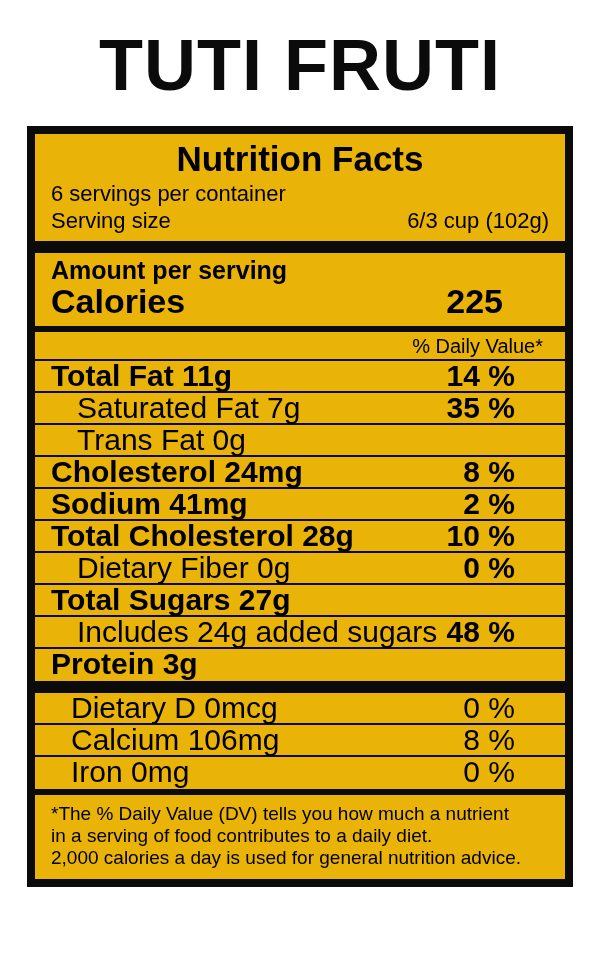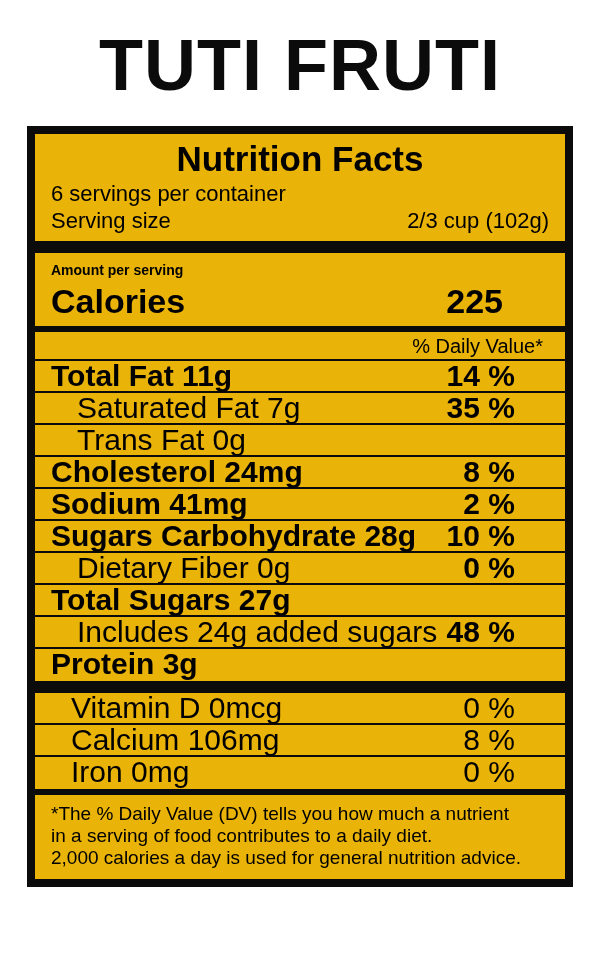--- a/index.html
+++ b/index.html
@@ -59,21 +59,21 @@
   .bar {
     background: #0b0b0b;
     width: 100%;
   }
   .bar-thick { height: 12px; }
   .bar-med   { height: 6px; }
   .calories-section {
     padding: 5px 14px 6px 14px;
   }
   .amount-per-serving {
-    font-size: 14px;
+    font-size: 25px;
     line-height: 25px;
     font-weight: bold;
     padding-left: 2px;
   }
   .calories-row {
     display: flex;
     justify-content: space-between;
     align-items: flex-end;
     padding-left: 2px;
   }
@@ -132,21 +132,21 @@
 
   <h1 class="product-title">TUTI FRUTI</h1>
 
   <div class="label">
 
     <div class="label-header">
       <div class="nf-title">Nutrition Facts</div>
       <div class="servings-line">6 servings per container</div>
       <div class="serving-row">
         <span>Serving size</span>
-        <span>2/3 cup (102g)</span>
+        <span>6/3 cup (102g)</span>
       </div>
     </div>
 
     <div class="bar bar-thick"></div>
 
     <div class="calories-section">
       <div class="amount-per-serving">Amount per serving</div>
       <div class="calories-row">
         <span class="cal-label">Calories</span>
         <span class="cal-value">225</span>
@@ -172,21 +172,21 @@
         </div>
         <div class="row bold">
           <span class="row-name">Cholesterol 24mg</span>
           <span class="row-dv">8 %</span>
         </div>
         <div class="row bold">
           <span class="row-name">Sodium 41mg</span>
           <span class="row-dv">2 %</span>
         </div>
         <div class="row bold">
-          <span class="row-name">Sugars Carbohydrate 28g</span>
+          <span class="row-name">Total Cholesterol 28g</span>
           <span class="row-dv">10 %</span>
         </div>
         <div class="row indent">
           <span class="row-name">Dietary Fiber 0g</span>
           <span class="row-dv">0 %</span>
         </div>
         <div class="row bold">
           <span class="row-name">Total Sugars 27g</span>
           <span class="row-dv"></span>
         </div>
@@ -197,21 +197,21 @@
         <div class="row bold">
           <span class="row-name">Protein 3g</span>
           <span class="row-dv"></span>
         </div>
       </div>
 
     <div class="bar bar-thick"></div>
 
     <div class="rows vitamins">
         <div class="row">
-          <span class="row-name">Vitamin D 0mcg</span>
+          <span class="row-name">Dietary D 0mcg</span>
           <span class="row-dv">0 %</span>
         </div>
         <div class="row">
           <span class="row-name">Calcium 106mg</span>
           <span class="row-dv">8 %</span>
         </div>
         <div class="row">
           <span class="row-name">Iron 0mg</span>
           <span class="row-dv">0 %</span>
         </div>

